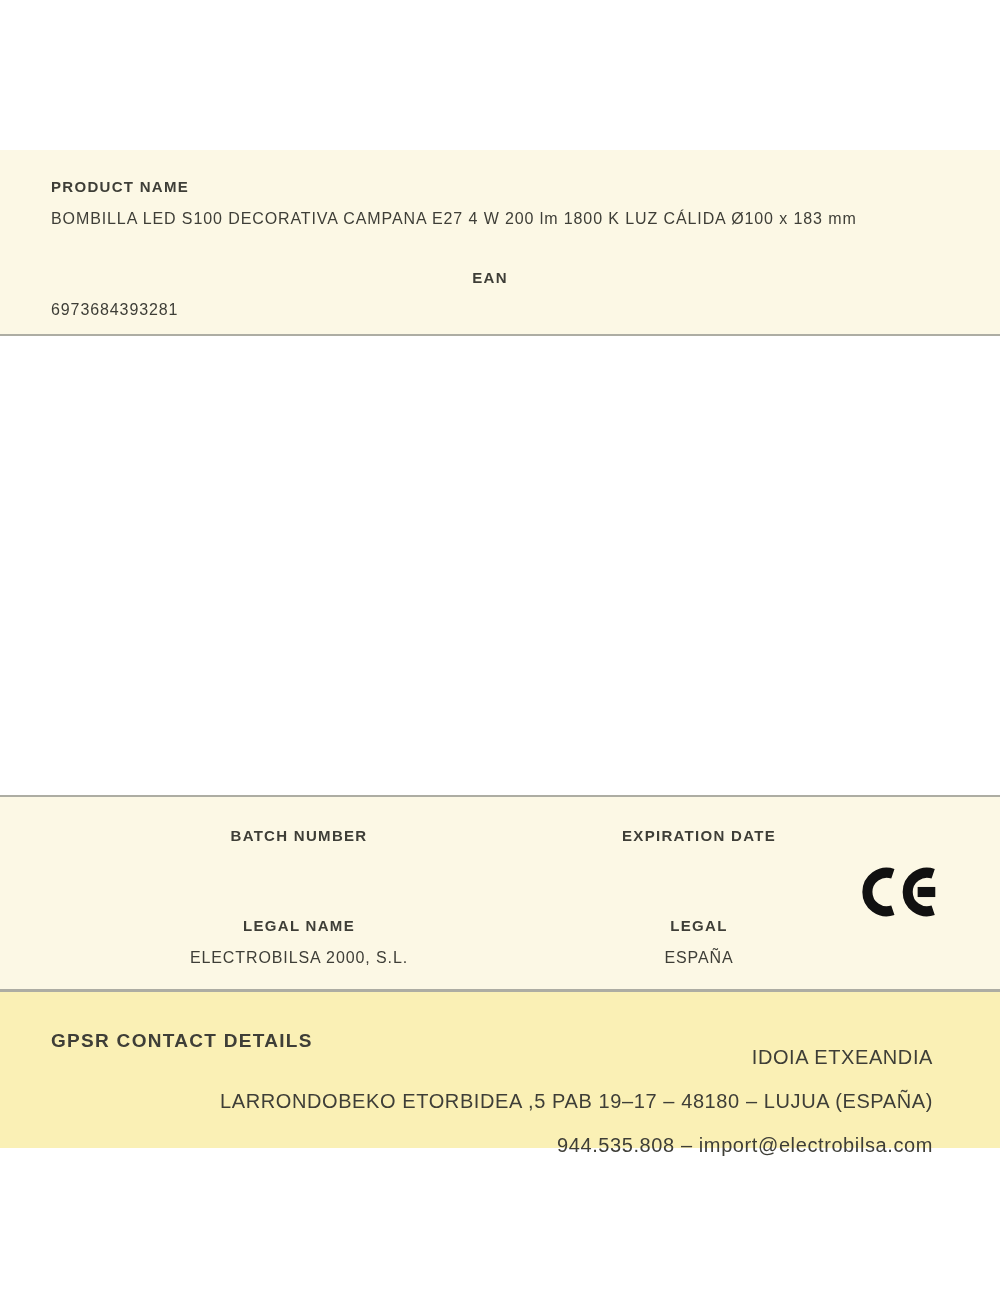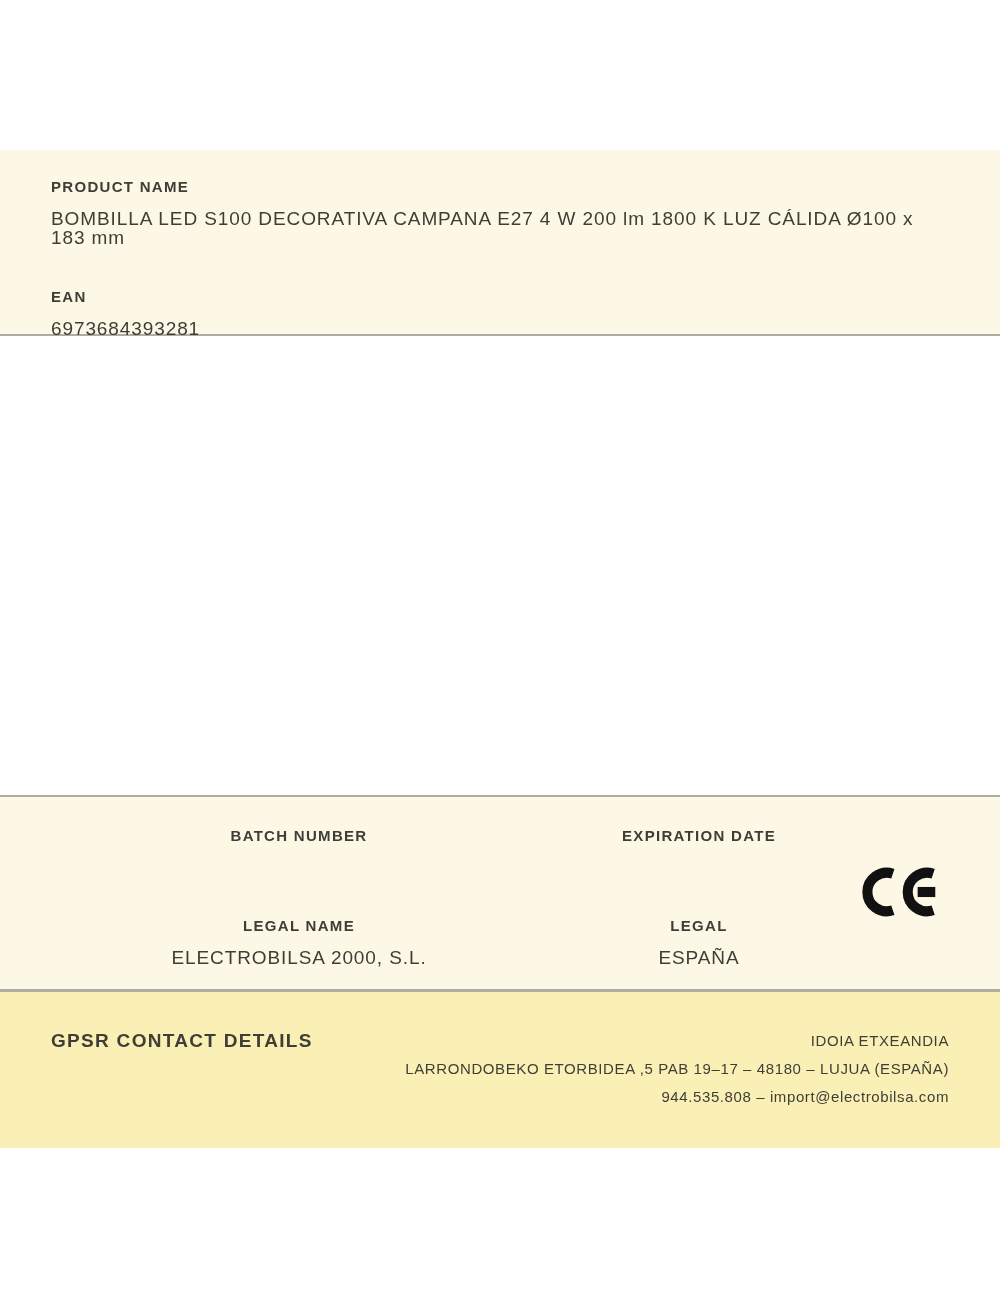--- a/index.html
+++ b/index.html
@@ -24,27 +24,27 @@
     padding: 27px 71px 0 51px;
   }
   .field-label {
     font-size: 15px;
     font-weight: 700;
     letter-spacing: 1.3px;
     line-height: 19px;
     margin: 0;
   }
   .field-value {
-    font-size: 19px;
+    font-size: 16px;
     font-weight: 400;
     letter-spacing: 0.9px;
     line-height: 19px;
     margin: 13px 0 0 0;
   }
-  .mt-gap { margin-top: 40px; }
+  .mt-gap { margin-top: 40px; text-align: center; }
   
   .section-batch {
     position: absolute;
     left: 0; top: 795px;
     width: 100%;
     height: 197px;
     box-sizing: border-box;
     background: #fcf8e5;
     border-top: 2px solid #adada3;
     border-bottom: 3px solid #adada3;
@@ -79,22 +79,22 @@
     font-size: 19px;
     font-weight: 700;
     letter-spacing: 1.3px;
   }
   .gpsr-contact {
     position: absolute;
     right: 51px; top: 35px;
     text-align: right;
   }
   .gpsr-contact p {
-    margin: 0;
-    font-size: 15px;
+    margin: 16px;
+    font-size: 20px;
     letter-spacing: 0.6px;
     line-height: 28px;
   }
 </style>
 </head>
 <body>
 
 <div class="page">
 
   <div class="section-product">

